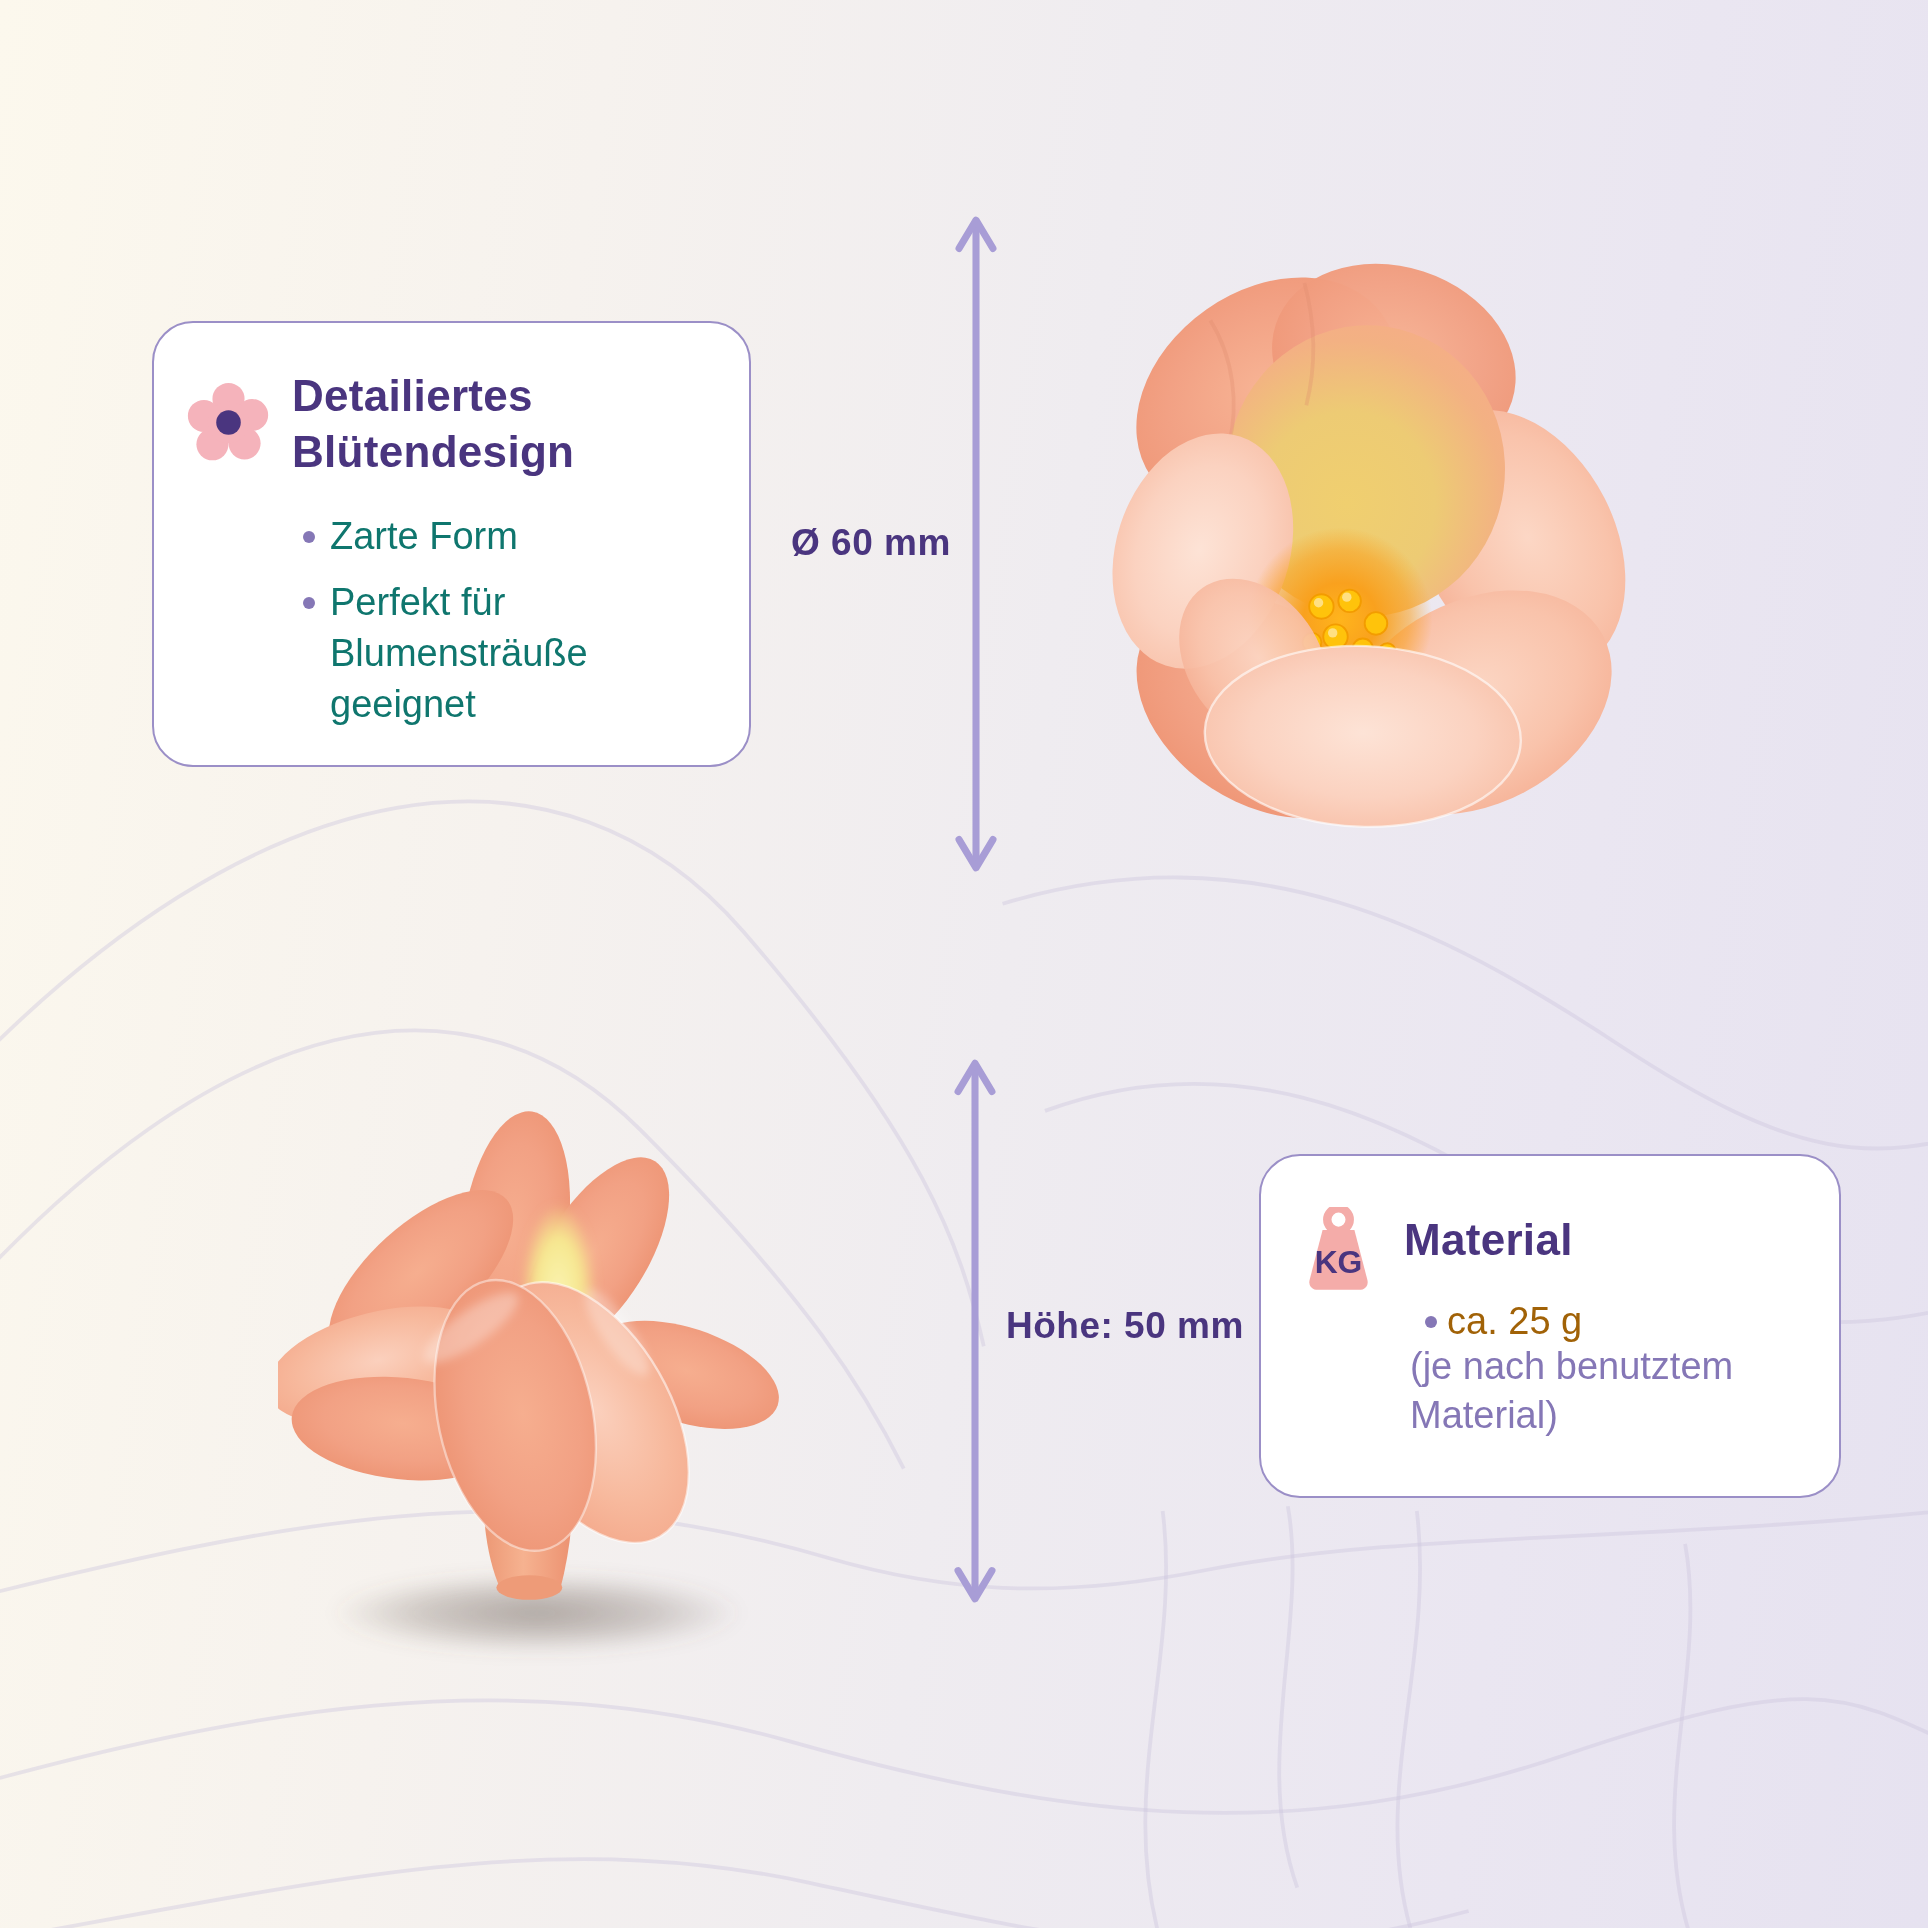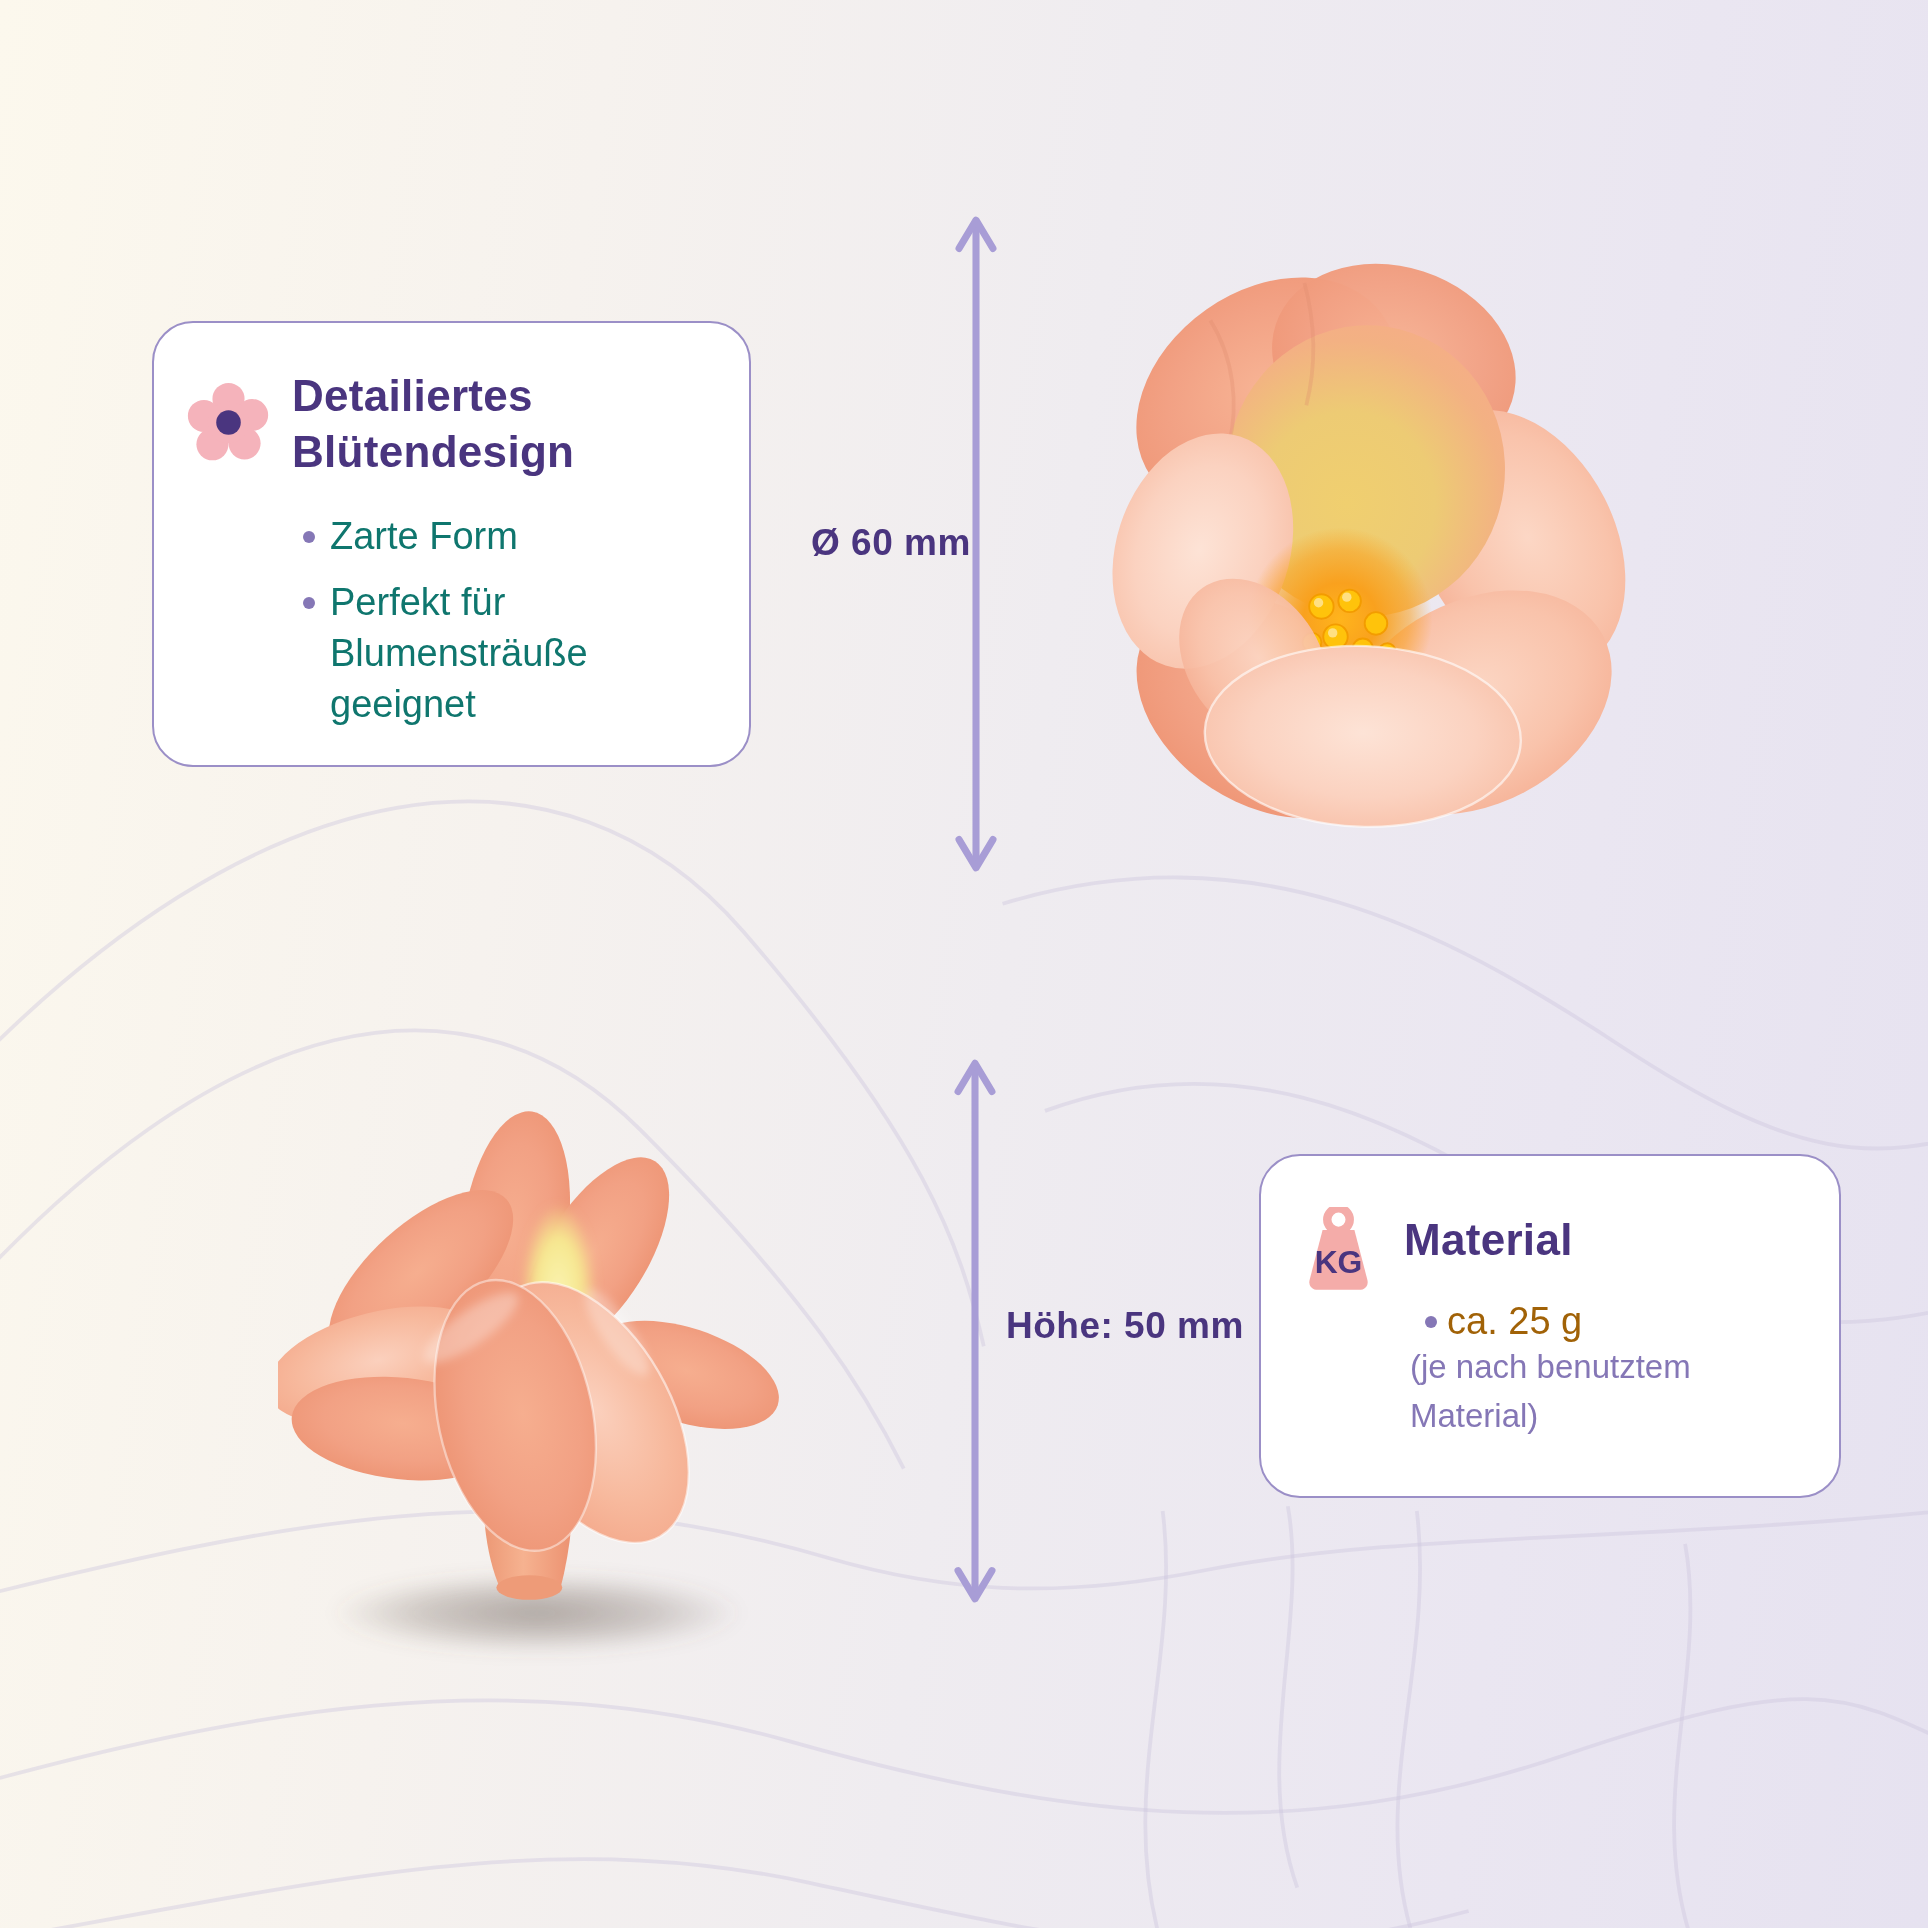--- a/index.html
+++ b/index.html
@@ -34,26 +34,26 @@
   .bullets li::before{content:"";position:absolute;left:11.3px;top:20px;width:12.2px;height:12.2px;border-radius:50%;background:#8577B6;}
   #design-icon{position:absolute;left:32px;top:56px;}
   #kg-icon{position:absolute;left:41px;top:51px;}
   .w-line{
     position:absolute;left:143px;top:141px;color:#a16207;font-size:38px;line-height:49px;
     padding-left:43px;
   }
   .w-line .dot{position:absolute;left:21px;top:19px;width:12.2px;height:12.2px;border-radius:50%;background:#8577B6;}
   .w-note{
     position:absolute;left:149px;top:186px;width:405px;color:#8577B6;
-    font-size:33px;line-height:49px;
+    font-size:38px;line-height:49px;
   }
   .dim-label{
     position:absolute;z-index:2;color:#4A357F;font-weight:700;font-size:37px;letter-spacing:0.5px;
   }
-  #label-diameter{left:811px;top:522px;}
+  #label-diameter{left:791px;top:522px;}
   #label-height{left:1006px;top:1305px;}
   .dim-arrow{position:absolute;z-index:2;}
   #arrow-diameter{left:943px;top:207px;}
   #arrow-height{left:942px;top:1052px;}
 </style>
 </head>
 <body>
 
 <div id="canvas">
 

